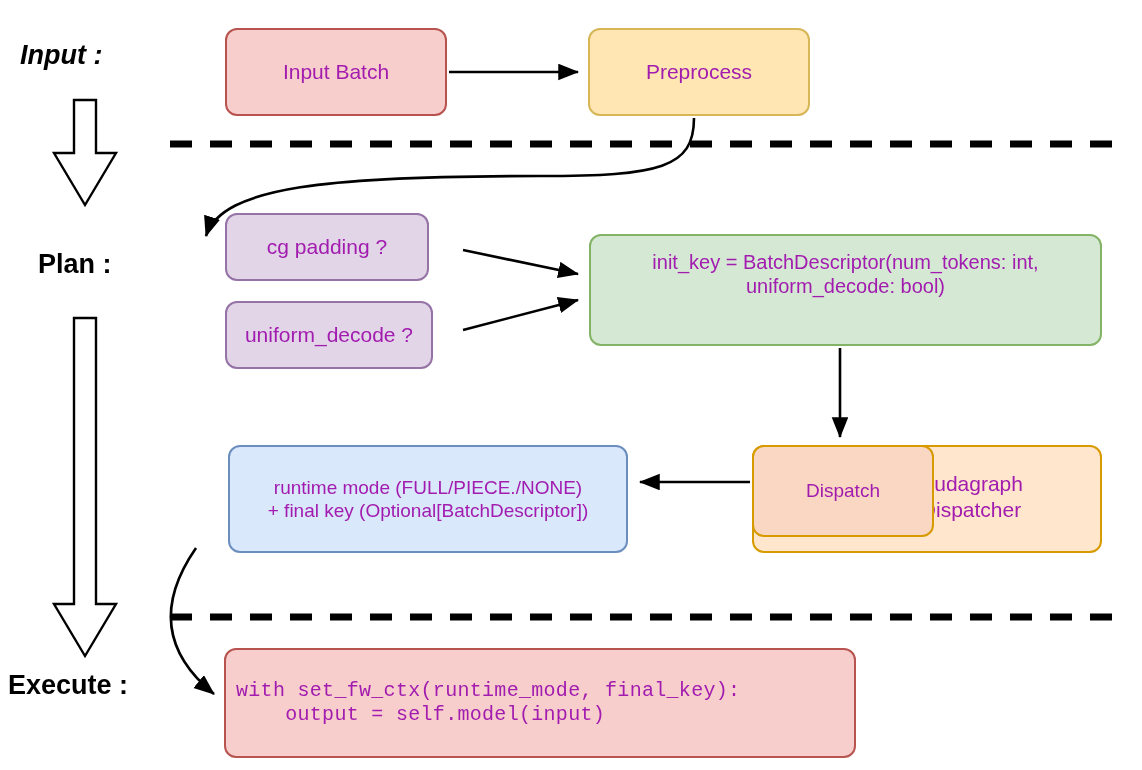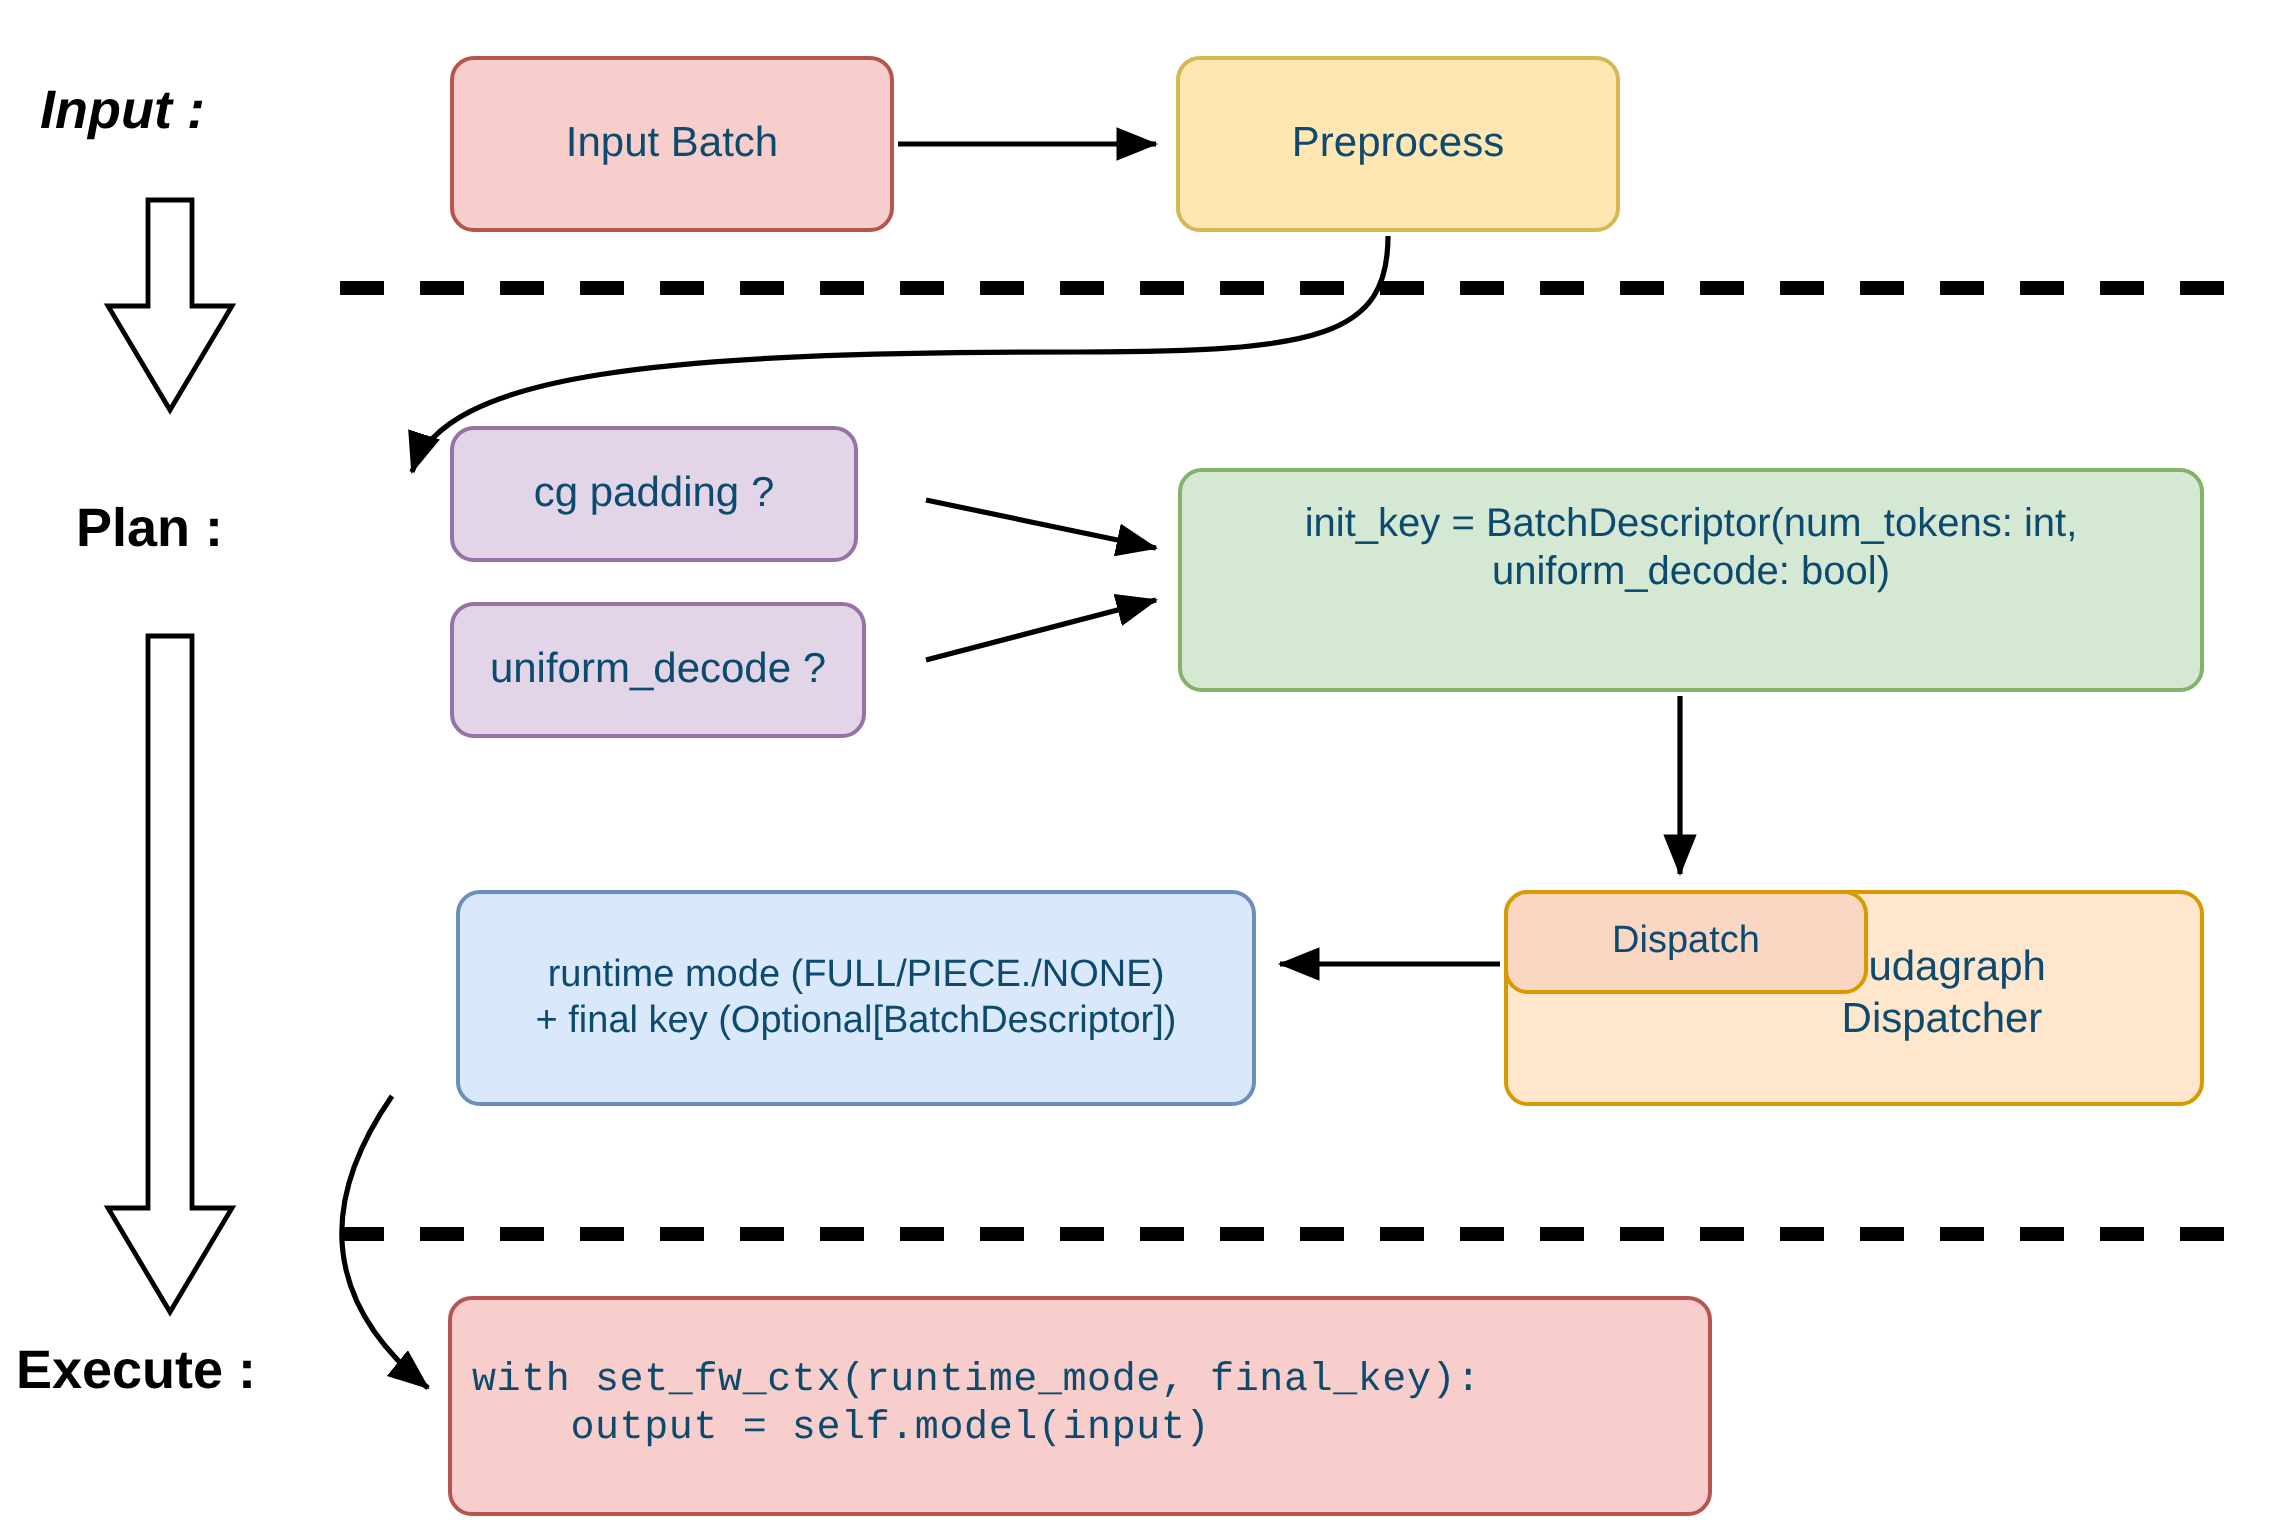--- a/index.html
+++ b/index.html
@@ -29,21 +29,21 @@
     position: absolute;
     box-sizing: border-box;
     display: flex;
     align-items: center;
     justify-content: center;
     text-align: center;
     border-style: solid;
     border-width: 2px;
     border-radius: 12px;
     font-family: "Liberation Sans", sans-serif;
-    color: #0c4a6e;
+    color: #a21caf;
     line-height: 1.22;
     white-space: pre-line;
   }
   .node.code {
     font-family: "Liberation Mono", monospace;
     white-space: pre;
     justify-content: flex-start;
     text-align: left;
     padding-left: 10px;
     letter-spacing: 0.3px;
@@ -96,21 +96,21 @@
 
   <div id="node-layer">
       <div class="node" style="left: 225px; top: 28px; width: 222px; height: 88px; background: rgb(248, 206, 204); border-color: rgb(184, 84, 80); font-size: 21px;"><span>Input Batch</span></div>
       <div class="node" style="left: 588px; top: 28px; width: 222px; height: 88px; background: rgb(255, 230, 179); border-color: rgb(214, 182, 86); font-size: 21px;"><span>Preprocess</span></div>
       <div class="node" style="left: 225px; top: 213px; width: 204px; height: 68px; background: rgb(225, 213, 231); border-color: rgb(150, 115, 166); font-size: 21px;"><span>cg padding ?</span></div>
       <div class="node" style="left: 225px; top: 301px; width: 208px; height: 68px; background: rgb(225, 213, 231); border-color: rgb(150, 115, 166); font-size: 21px;"><span>uniform_decode ?</span></div>
       <div class="node toplabel" style="left: 589px; top: 234px; width: 513px; height: 112px; background: rgb(213, 232, 212); border-color: rgb(130, 179, 102); font-size: 20px;"><span>init_key = BatchDescriptor(num_tokens: int,
 uniform_decode: bool)</span></div>
       <div class="node" style="left: 752px; top: 445px; width: 350px; height: 108px; background: rgb(255, 230, 204); border-color: rgb(215, 155, 0); font-size: 21px;"><span style="margin-left: 88px; margin-top: -5px;">Cudagraph
 Dispatcher</span></div>
-      <div class="node" style="left: 752px; top: 445px; width: 182px; height: 52px; background: rgb(250, 215, 195); border-color: rgb(215, 155, 0); font-size: 19px;"><span>Dispatch</span></div>
+      <div class="node" style="left: 752px; top: 445px; width: 182px; height: 92px; background: rgb(250, 215, 195); border-color: rgb(215, 155, 0); font-size: 19px;"><span>Dispatch</span></div>
       <div class="node" style="left: 228px; top: 445px; width: 400px; height: 108px; background: rgb(218, 232, 252); border-color: rgb(108, 142, 191); font-size: 19px;"><span>runtime mode (FULL/PIECE./NONE)
 + final key (Optional[BatchDescriptor])</span></div>
       <div class="node code" style="left: 224px; top: 648px; width: 632px; height: 110px; background: rgb(248, 206, 204); border-color: rgb(184, 84, 80); font-size: 20px;"><span>with set_fw_ctx(runtime_mode, final_key):
     output = self.model(input)</span></div>
     </div>
   <div id="stage-layer">
       <div class="stage-label" style="left: 20px; top: 42px; font-size: 27px; font-style: italic;">Input :</div>
       <div class="stage-label" style="left: 38px; top: 251px; font-size: 27px;">Plan :</div>
       <div class="stage-label" style="left: 8px; top: 672px; font-size: 27px;">Execute :</div>
     </div>

